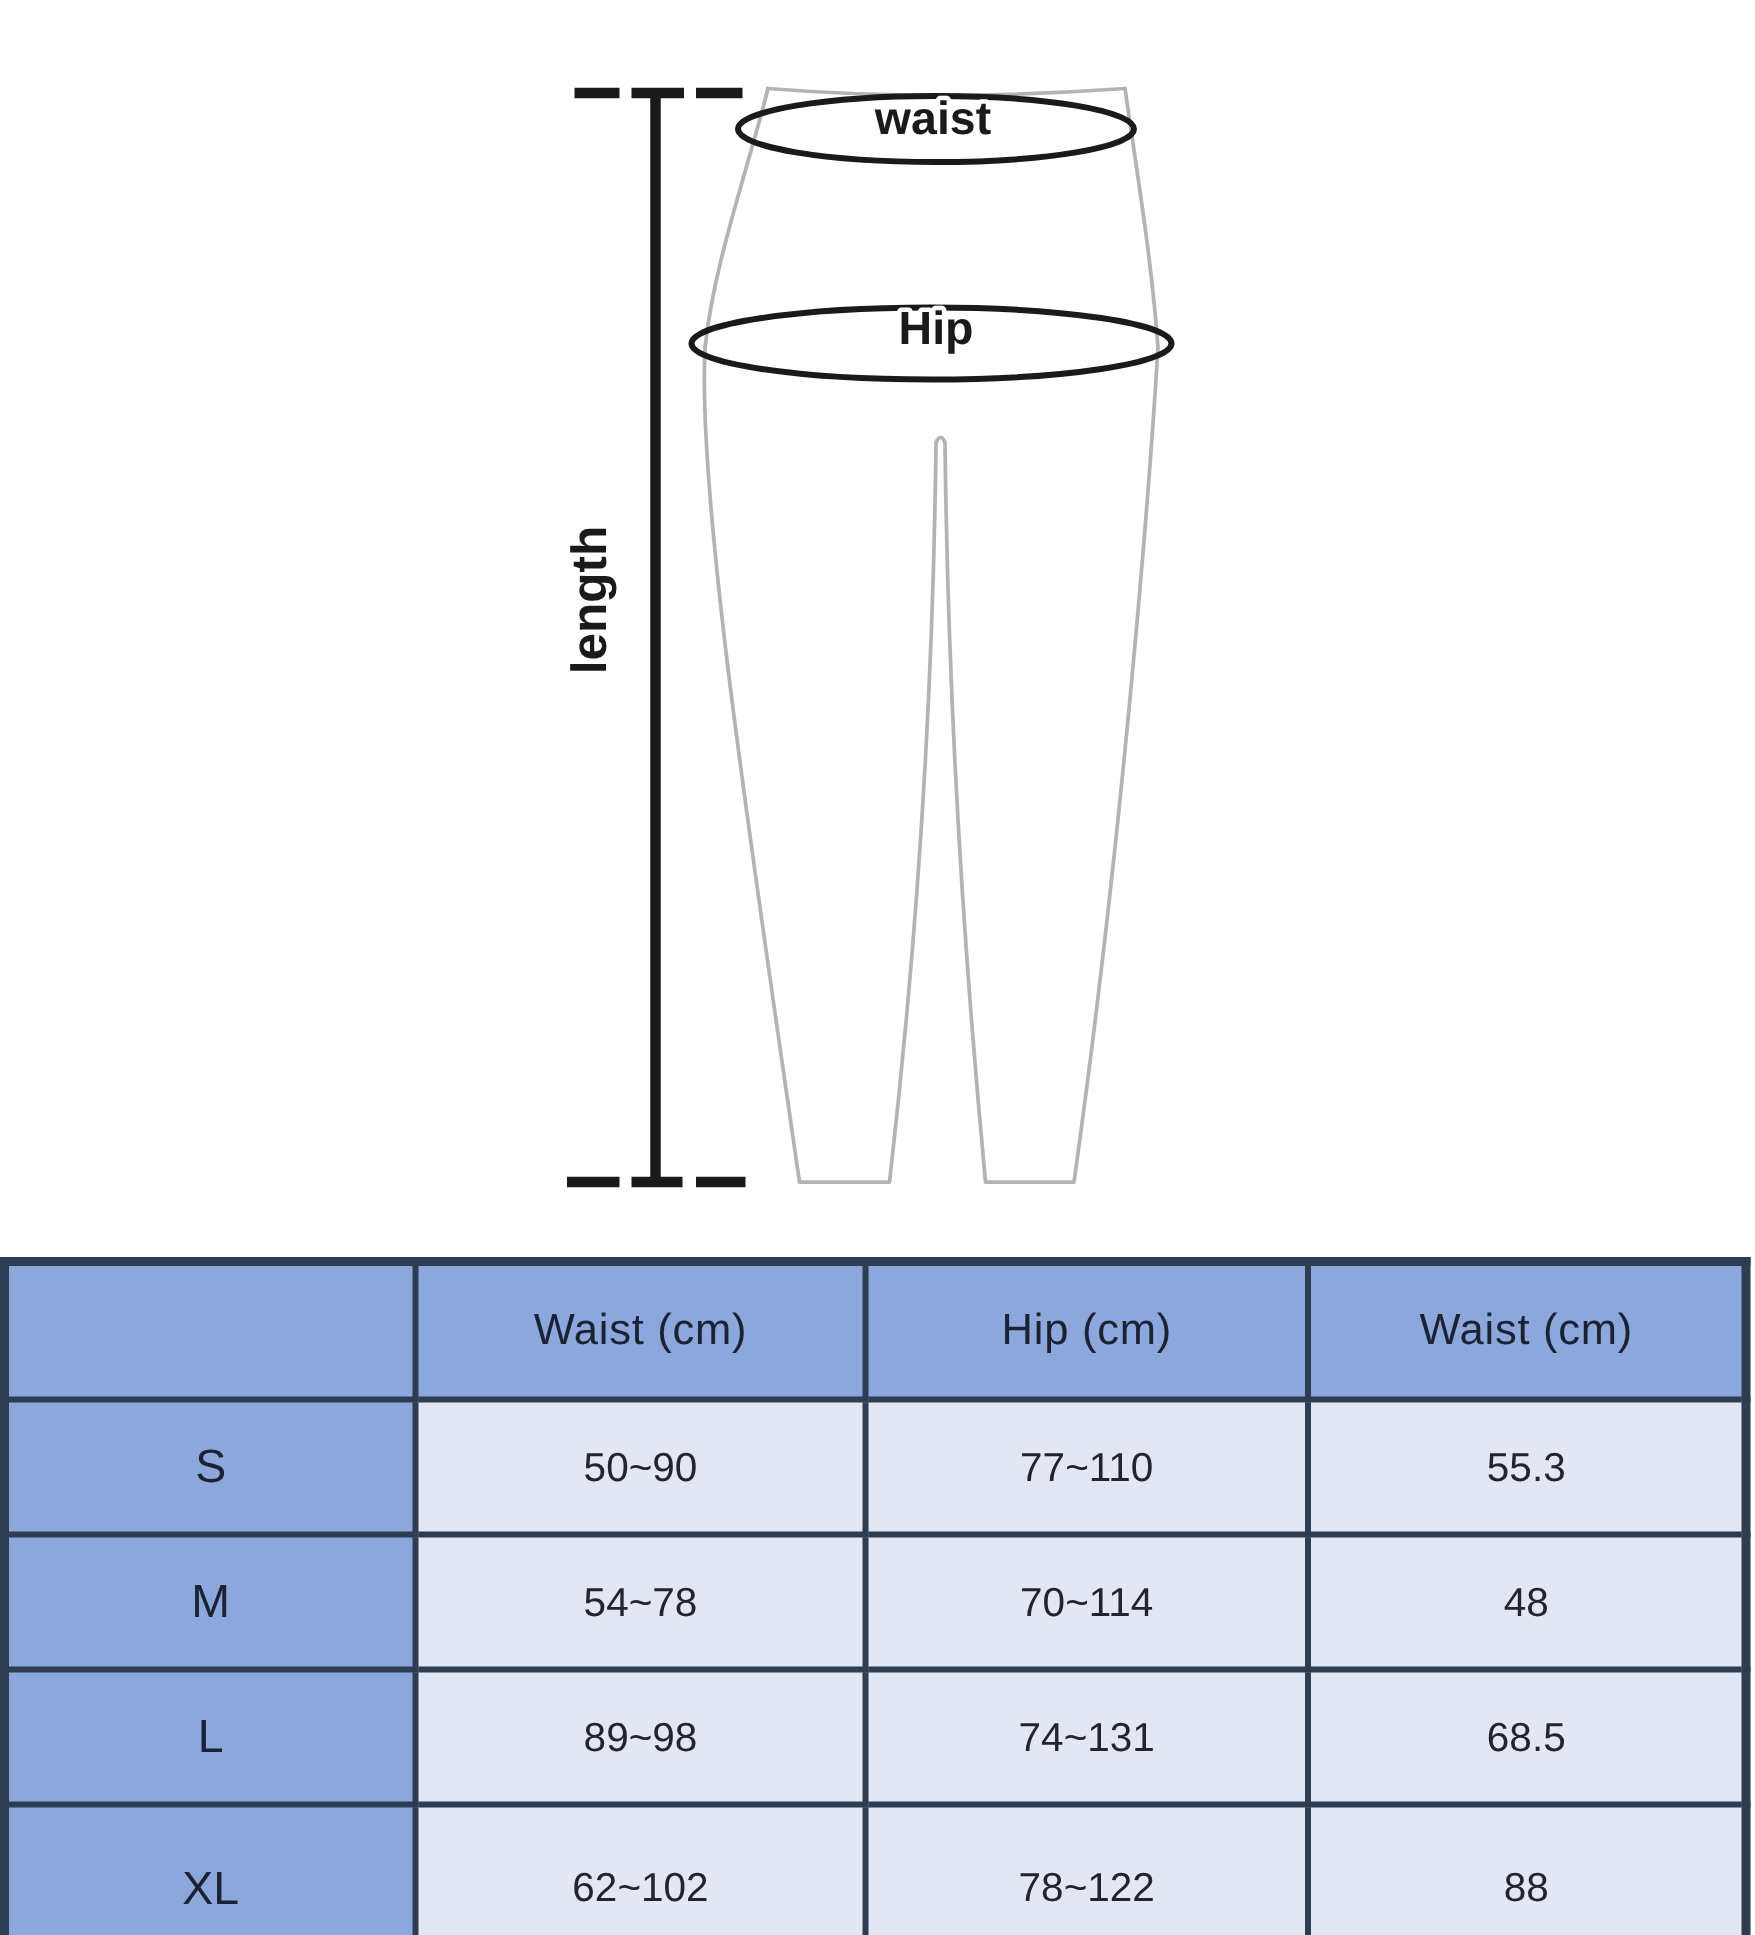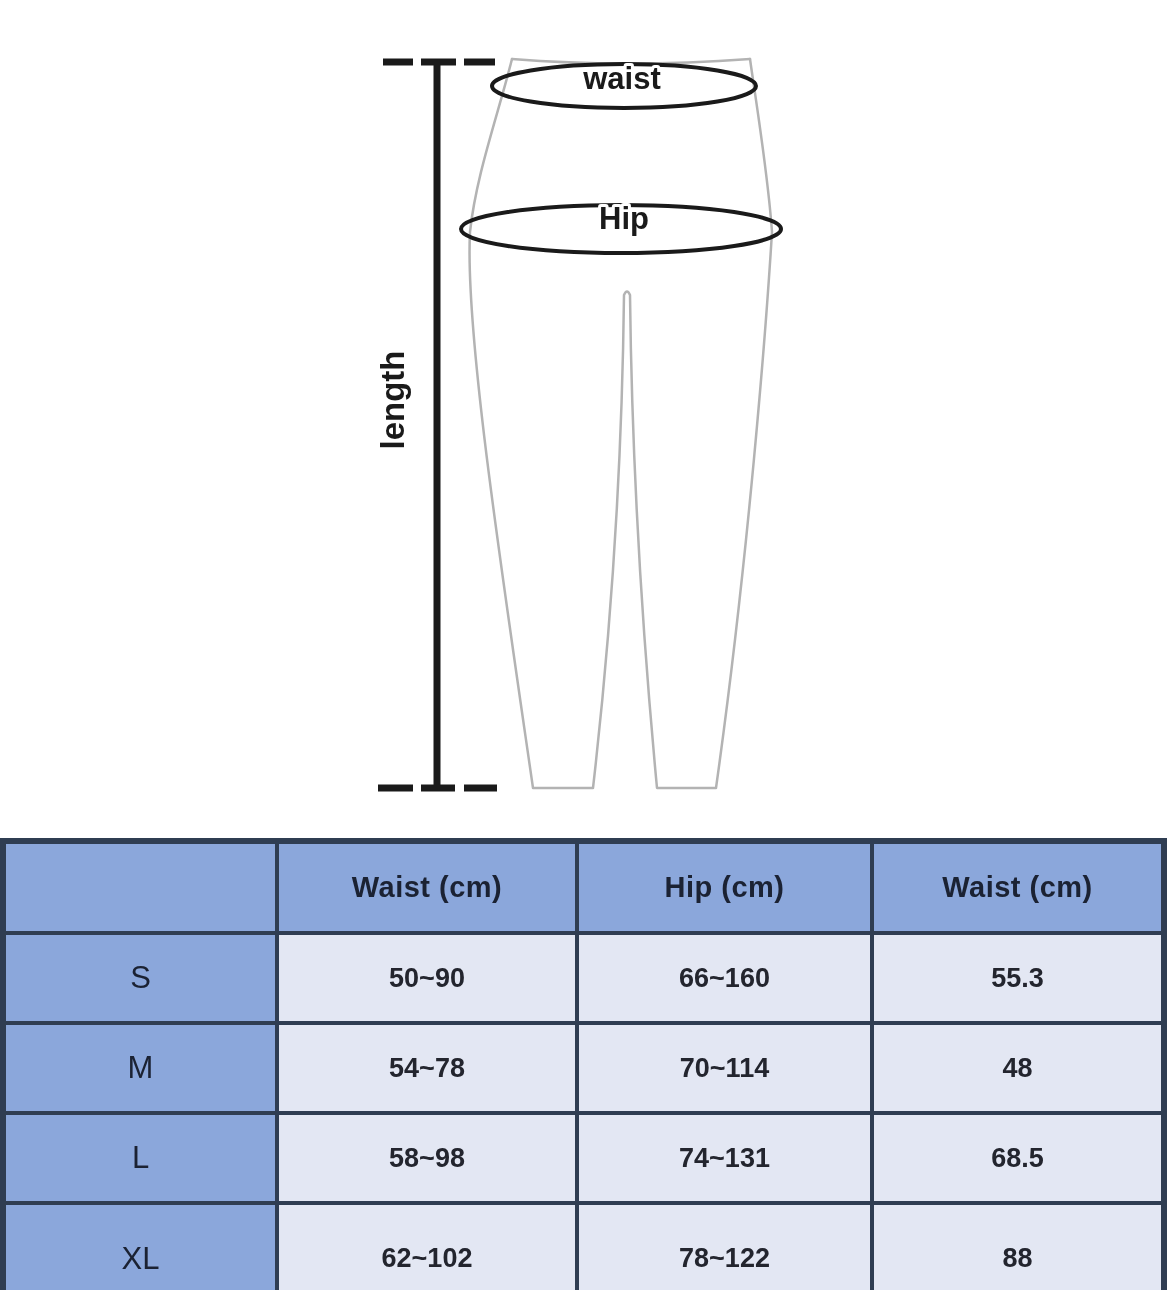--- a/index.html
+++ b/index.html
@@ -30,31 +30,31 @@
   }
   table.size-table td,table.size-table th{
     border:4px solid var(--border);
     text-align:center;vertical-align:middle;
     padding:0;
   }
   table.size-table{border:6px solid var(--border);}
   th.col-head{
     background:var(--header-bg);
     color:var(--header-text);
-    font-size:29px;font-weight:700;letter-spacing:0.5px;
+    font-size:29px;font-weight:400;letter-spacing:0.5px;
   }
   td.size-label{
     background:var(--header-bg);
     color:var(--header-text);
     font-size:31px;font-weight:400;
   }
   td.data-cell{
     background:var(--cell-bg);
     color:var(--cell-text);
-    font-size:27px;font-weight:700;
+    font-size:27px;font-weight:400;
   }
   tr.head-row{height:92px;}
   tr.data-row{height:90px;}
   tr.data-row-last{height:112px;}
 </style>
 </head>
 <body>
 
 <div class="diagram-wrap">
   <svg width="1170" height="838" viewBox="0 0 1170 838" xmlns="http://www.w3.org/2000/svg">
@@ -98,32 +98,32 @@
   <tbody>
       <tr class="head-row">
     <th class="col-head"></th>
     <th class="col-head">Waist (cm)</th>
     <th class="col-head">Hip (cm)</th>
     <th class="col-head">Waist (cm)</th>
   </tr>
   <tr class="data-row">
     <td class="size-label">S</td>
     <td class="data-cell">50~90</td>
-    <td class="data-cell">66~160</td>
+    <td class="data-cell">77~110</td>
     <td class="data-cell">55.3</td>
   </tr>
   <tr class="data-row">
     <td class="size-label">M</td>
     <td class="data-cell">54~78</td>
     <td class="data-cell">70~114</td>
     <td class="data-cell">48</td>
   </tr>
   <tr class="data-row">
     <td class="size-label">L</td>
-    <td class="data-cell">58~98</td>
+    <td class="data-cell">89~98</td>
     <td class="data-cell">74~131</td>
     <td class="data-cell">68.5</td>
   </tr>
   <tr class="data-row-last">
     <td class="size-label">XL</td>
     <td class="data-cell">62~102</td>
     <td class="data-cell">78~122</td>
     <td class="data-cell">88</td>
   </tr>
 </tbody>

